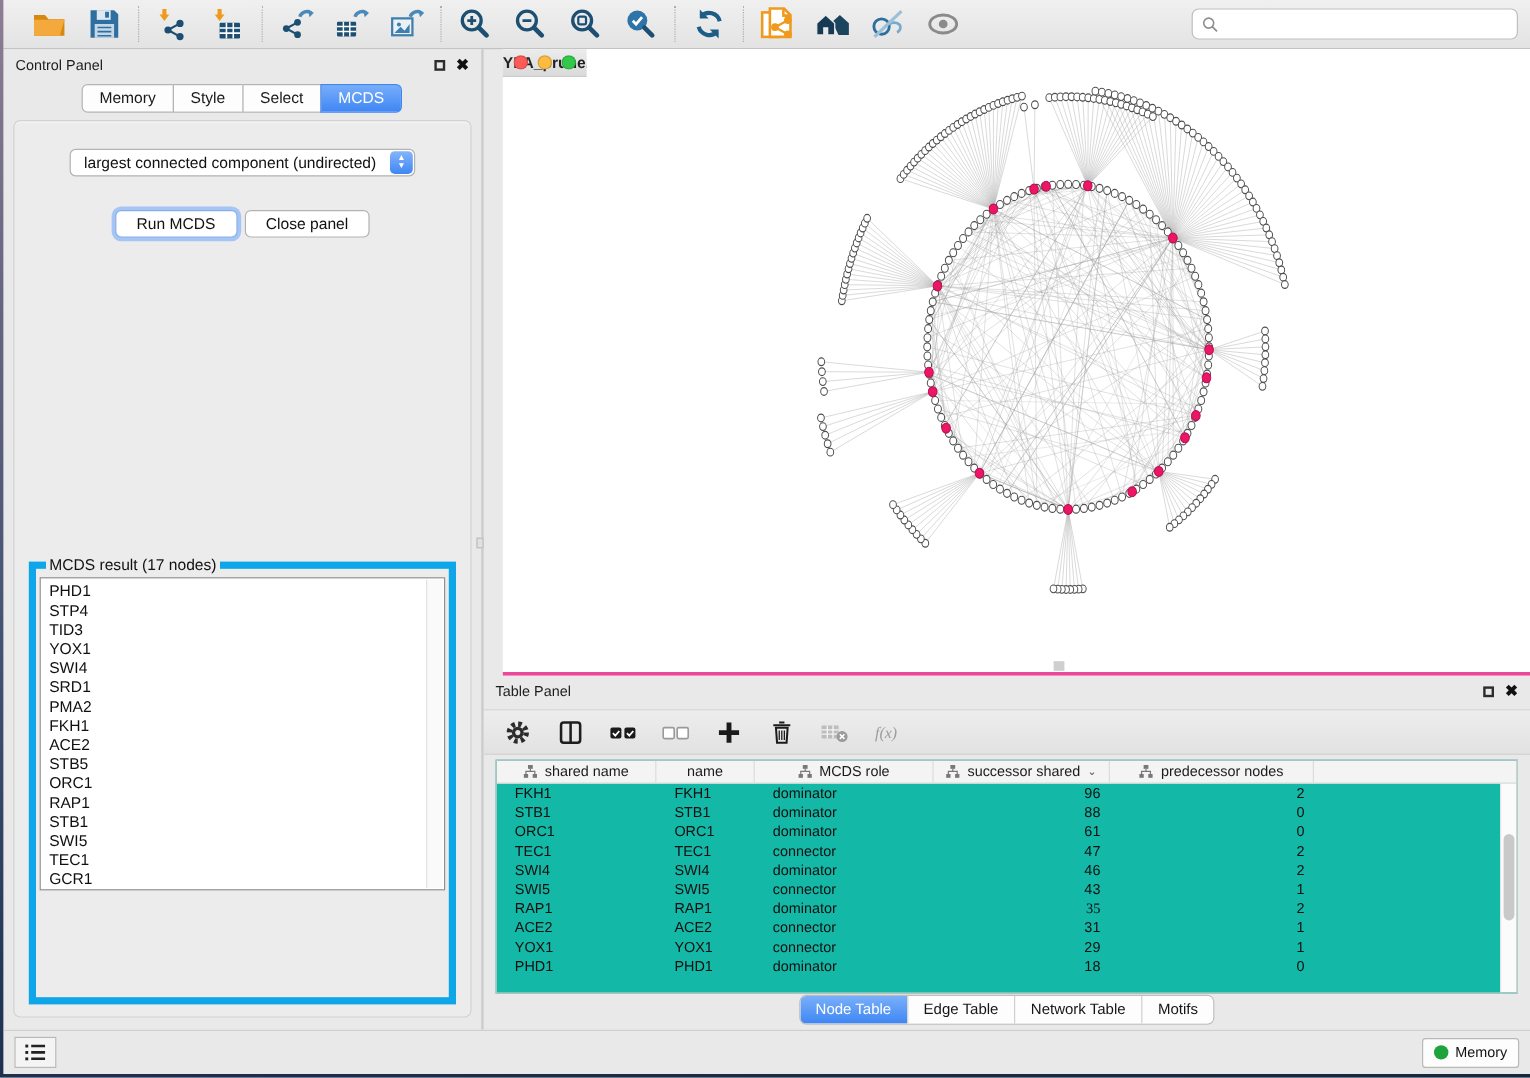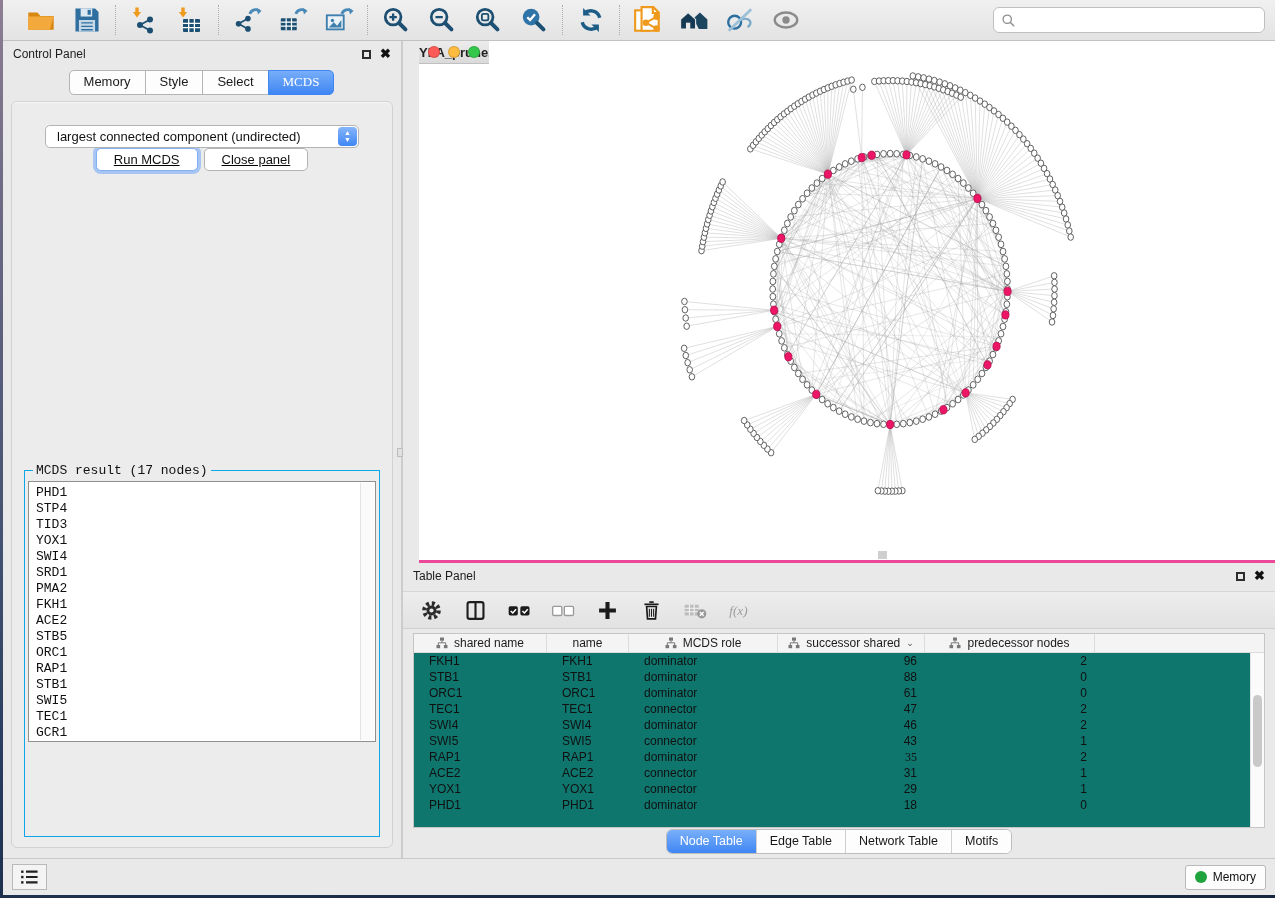--- a/index.html
+++ b/index.html
@@ -35,40 +35,40 @@
   .win-controls { margin-left:auto; display:flex; gap:9px; align-items:center; }
   .float-box { width:9px; height:9px; border:2px solid #2c2c2c; display:inline-block; }
   .close-x { font-weight:bold; font-size:13px; color:#111; line-height:10px; }
 
   .seg { display:flex; justify-content:center; margin-top:3px; }
   .seg .seg-tab { padding:3px 14px 4px; font-size:13px; color:#1a1a1a; background:#fdfdfd;
                   border:1px solid #b4b4b4; margin-left:-1px; position:relative; }
   .seg .seg-tab:first-child { border-radius:5px 0 0 5px; }
   .seg .seg-tab:last-child  { border-radius:0 5px 5px 0; }
   .seg .seg-tab.active { background:linear-gradient(#78aef9,#3f86f4); color:#fff;
-                         border-color:#3f86f4; z-index:1;font-family:Liberation Serif, serif; }
+                         border-color:#3f86f4; z-index:1; }
 
   .cp-body { margin:6px 8px 10px; flex:1; background:#ececec; border:1px solid #d2d2d2;
              border-radius:6px; box-shadow: inset 0 1px 0 #f8f8f8; padding:12px 12px 10px;
              display:flex; flex-direction:column; min-height:0; }
   .opt-label { text-align:center; font-size:13px; color:#0d0d0d; margin-top:10px; }
-  .dropdown { margin:11px auto 0; width:314px; height:23px; background:#fff;
+  .dropdown { margin:11px auto 0; width:288px; height:23px; background:#fff;
               border:1px solid #b3b3b3; border-radius:5px; font-size:13px; color:#111;
               display:flex; align-items:center; padding-left:11px; position:relative; }
   .dd-stepper { position:absolute; right:1px; top:1px; bottom:1px; width:19px; border-radius:4px;
                 background:linear-gradient(#85b5fa,#3f86f4); color:#fff; display:flex;
                 flex-direction:column; align-items:center; justify-content:center;
                 font-size:7px; line-height:6.5px; }
-  .btn-row { display:flex; justify-content:center; gap:6px; margin-top:0;text-decoration:underline; }
+  .btn-row { display:flex; justify-content:center; gap:6px; margin-top:28px; }
   .btn { height:23px; padding:0 17px; background:#fff; border:1px solid #b3b3b3; border-radius:5px;
          font-size:13px; color:#111; font-family:"Liberation Sans",sans-serif; }
   .btn.focused { box-shadow:0 0 0 3px rgba(110,165,250,.55); border-color:#84aef2; }
 
-  fieldset.mcds-result { margin-top:auto; border:1px solid #0ea5e9; padding:3px 3px 3px;
-                         height:374px; flex:0 0 auto;font-family:Liberation Mono, monospace; }
+  fieldset.mcds-result { margin-top:auto; border:6px solid #0ea5e9; padding:3px 3px 3px;
+                         height:374px; flex:0 0 auto; }
   fieldset.mcds-result legend { font-size:13px; color:#111; padding:0 3px; margin-left:5px; }
   .listbox { background:#fff; border:1px solid #8f8f8f; height:100%; position:relative;
              overflow:hidden; padding:3px 0 0 7px; }
   .listbox .li { font-size:13px; line-height:16px; color:#101010; }
   .list-scroll { position:absolute; right:1px; top:1px; bottom:1px; width:14px;
                  background:#fafafa; border-left:1px solid #e2e2e2; }
 
   .splitter-handle { position:absolute; right:-2px; top:407px; width:6px; height:9px;
                      background:#e0e0e0; border:1px solid #bdbdbd; z-index:5; }
 
@@ -88,21 +88,21 @@
   .canvas svg { position:absolute; inset:0; width:100%; height:100%; }
   .h-thumb { position:absolute; bottom:1px; left:49.5%; width:9px; height:8px; background:#cfcfcf; }
 
   
   .table-panel { flex:1; display:flex; flex-direction:column; background:#e9e9e9; min-height:0; }
   .tp-toolbar { height:38px; flex:0 0 38px; margin:2px 0 0; background:linear-gradient(#ededed,#e2e2e2);
                 border-top:1px solid #d6d6d6; border-bottom:1px solid #d0d0d0;
                 display:flex; align-items:center; gap:19px; padding:0 16px; }
   .tp-icon { width:25px; height:23px; display:inline-flex; }
   .tp-icon svg { width:100%; height:100%; }
-  .table-wrap { margin:4px 10px 0; background:#0f766e; border:1px solid #c6c6c6; flex:1;
+  .table-wrap { margin:4px 10px 0; background:#14b8a6; border:1px solid #c6c6c6; flex:1;
                 position:relative; overflow:hidden; }
   .thead { display:flex; height:19px; background:#f4f4f4; border-bottom:1px solid #dcdcdc;
            font-size:12px; color:#1b1b1b; }
   .th { display:flex; align-items:center; justify-content:center; gap:6px;
         border-right:1px solid #dcdcdc; height:100%; }
   .th svg.hier { width:12px; height:12px; }
   .th .sort { font-size:9px; color:#555; }
   .tr { display:flex; height:16px; font-size:12px; color:#101010; align-items:center; }
   .td { overflow:hidden; white-space:nowrap; }
   .td.l { text-align:left; padding-left:15px; }

